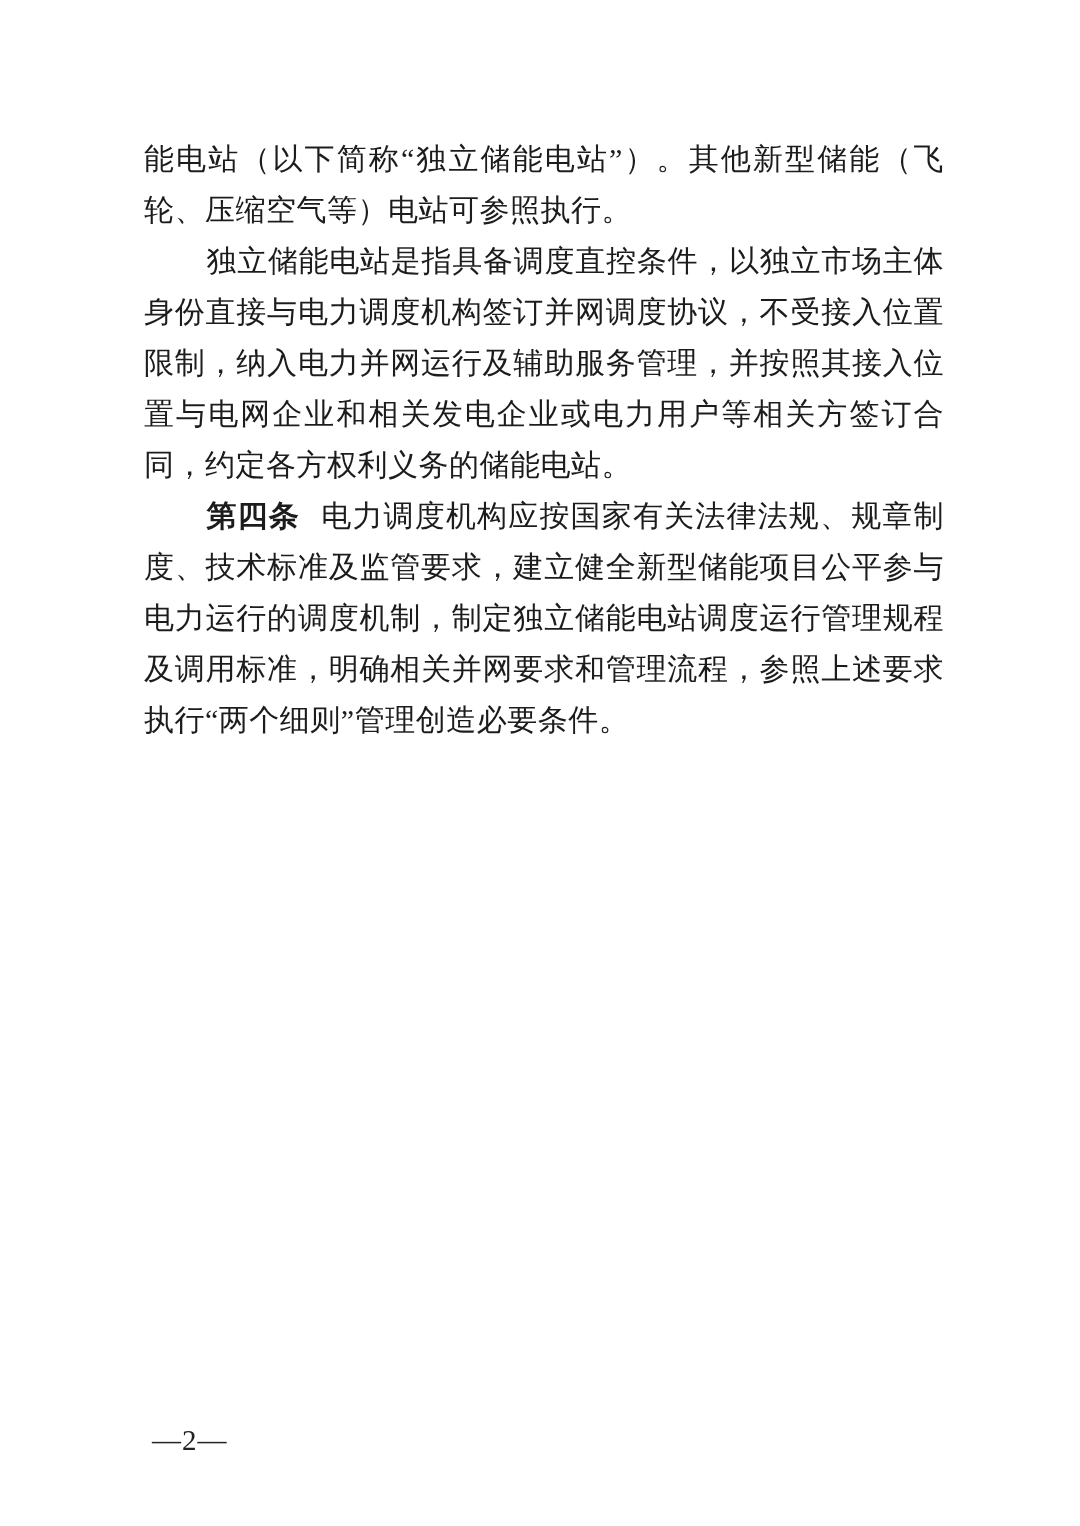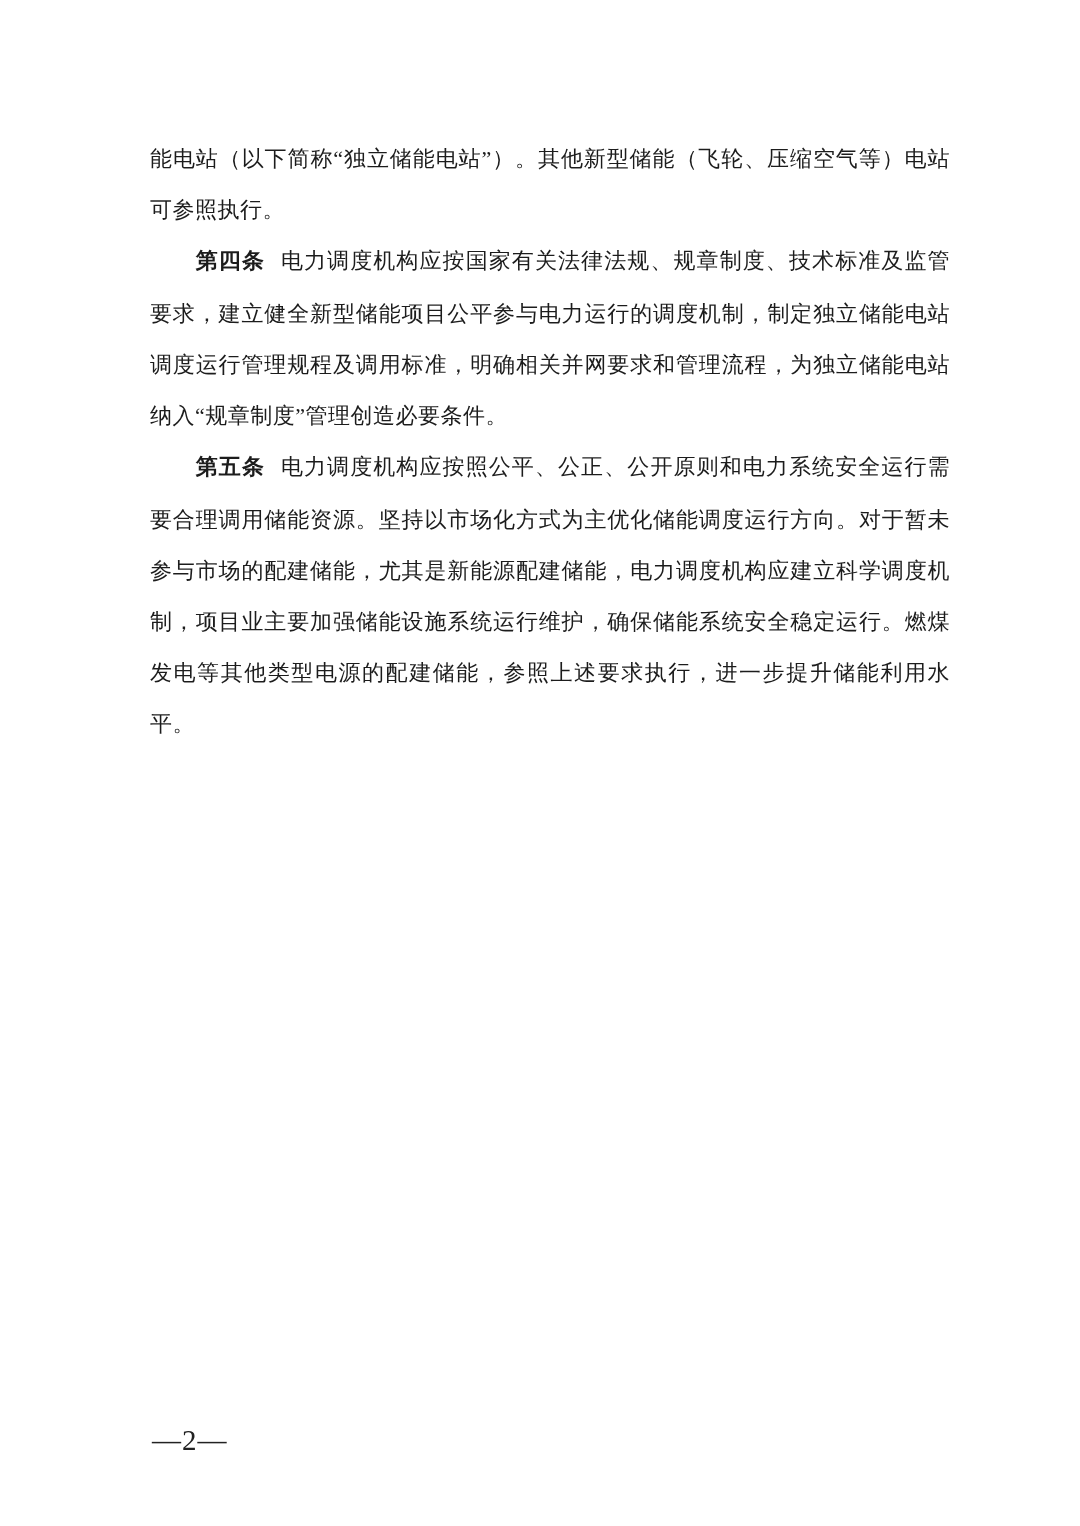--- a/index.html
+++ b/index.html
@@ -12,39 +12,39 @@
     width: 1080px;
     height: 1526px;
     background: #ffffff;
     overflow: hidden;
     font-family: "Liberation Serif", "DejaVu Serif", serif;
     color: #1c1c1c;
   }
   .doc-body {
     position: absolute;
     top: 133px;
-    left: 150px;
+    left: 144px;
     width: 800px;
-    font-size: 22px;
+    font-size: 30px;
     line-height: 51px;
     letter-spacing: 0.5px;
     text-align: justify;
     text-justify: inter-ideograph;
   }
   .para {
     margin: 0;
     padding: 0;
     text-indent: 2.08em;
   }
   .para.no-indent {
     text-indent: 0;
   }
   .article-num {
     font-weight: bold;
-    font-family: Liberation Mono, monospace;
+    font-family: Liberation Sans, sans-serif;
     margin-right: 0.42em;
   }
   .page-number {
     position: absolute;
     left: 152px;
     top: 1424px;
     font-size: 29px;
     letter-spacing: 1px;
     color: #222222;
     font-family: "Liberation Serif", "DejaVu Serif", serif;
@@ -53,22 +53,22 @@
 </head>
 <body>
 
 <div class="page" style="background: rgb(255, 255, 255); color: rgb(28, 28, 28);">
   <div class="doc-body">
       <p class="para no-indent">
     
     <span class="para-text">能电站（以下简称“独立储能电站”）。其他新型储能（飞轮、压缩空气等）电站可参照执行。</span>
   </p>
       <p class="para">
-    <span class="article-num">第四条</span>
-    <span class="para-text">电力调度机构应按国家有关法律法规、规章制度、技术标准及监管要求，建立健全新型储能项目公平参与电力运行的调度机制，制定独立储能电站调度运行管理规程及调用标准，明确相关并网要求和管理流程，为独立储能电站纳入“规章制度”管理创造必要条件。</span>
+    
+    <span class="para-text">独立储能电站是指具备调度直控条件，以独立市场主体身份直接与电力调度机构签订并网调度协议，不受接入位置限制，纳入电力并网运行及辅助服务管理，并按照其接入位置与电网企业和相关发电企业或电力用户等相关方签订合同，约定各方权利义务的储能电站。</span>
   </p>
       <p class="para">
-    <span class="article-num">第五条</span>
-    <span class="para-text">电力调度机构应按照公平、公正、公开原则和电力系统安全运行需要合理调用储能资源。坚持以市场化方式为主优化储能调度运行方向。对于暂未参与市场的配建储能，尤其是新能源配建储能，电力调度机构应建立科学调度机制，项目业主要加强储能设施系统运行维护，确保储能系统安全稳定运行。燃煤发电等其他类型电源的配建储能，参照上述要求执行，进一步提升储能利用水平。</span>
+    <span class="article-num">第四条</span>
+    <span class="para-text">电力调度机构应按国家有关法律法规、规章制度、技术标准及监管要求，建立健全新型储能项目公平参与电力运行的调度机制，制定独立储能电站调度运行管理规程及调用标准，明确相关并网要求和管理流程，参照上述要求执行“两个细则”管理创造必要条件。</span>
   </p>
     </div>
   <div class="page-number">—2—</div>
 </div>
 
 </body></html>

